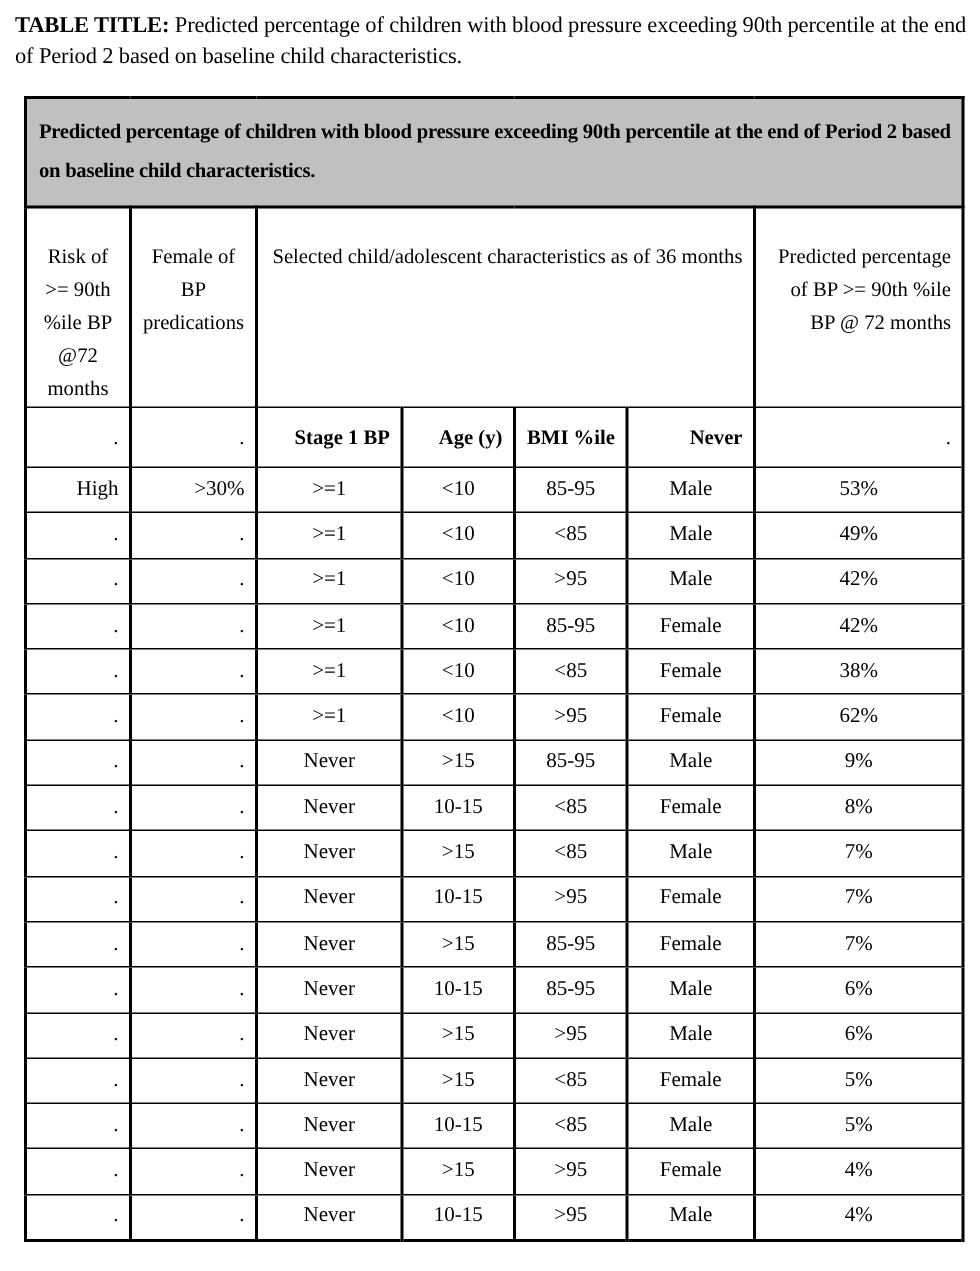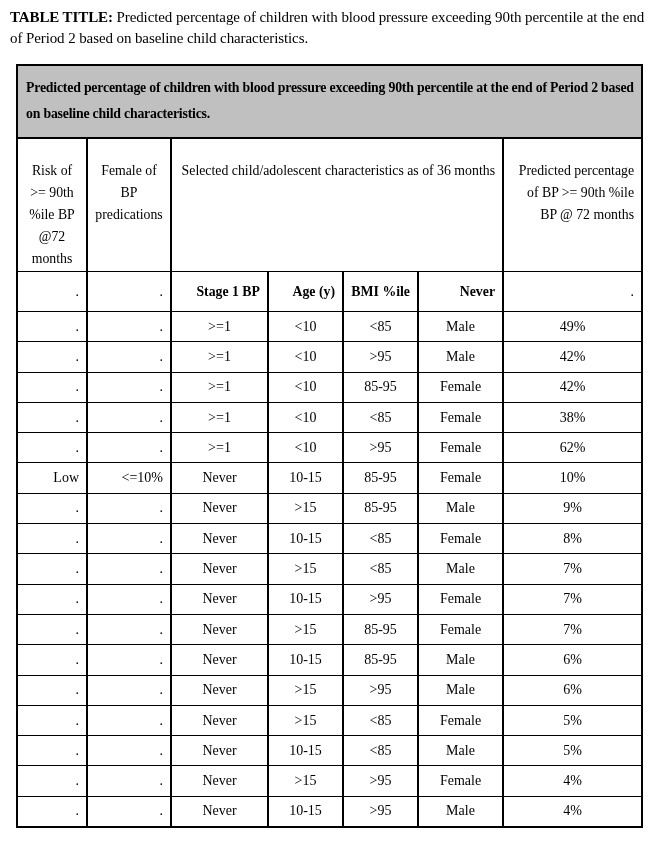--- a/index.html
+++ b/index.html
@@ -92,20 +92,29 @@
       <td class="l">.</td>
       <td class="l b">Stage 1 BP</td>
       <td class="l b">Age (y)</td>
       <td class="l b">BMI %ile</td>
       <td class="l b">Never</td>
       <td class="l">.</td>
     </tr>
   </thead>
   <tbody>
       <tr class="data-row">
+    <td class="l">High</td>
+    <td class="l">&gt;30%</td>
+    <td class="c">&gt;=1</td>
+    <td class="c">&lt;10</td>
+    <td class="c">85-95</td>
+    <td class="c">Male</td>
+    <td class="c">53%</td>
+  </tr>
+      <tr class="data-row">
     <td class="l">.</td>
     <td class="l">.</td>
     <td class="c">&gt;=1</td>
     <td class="c">&lt;10</td>
     <td class="c">&lt;85</td>
     <td class="c">Male</td>
     <td class="c">49%</td>
   </tr>
       <tr class="data-row">
     <td class="l">.</td>
@@ -135,29 +144,20 @@
     <td class="c">38%</td>
   </tr>
       <tr class="data-row">
     <td class="l">.</td>
     <td class="l">.</td>
     <td class="c">&gt;=1</td>
     <td class="c">&lt;10</td>
     <td class="c">&gt;95</td>
     <td class="c">Female</td>
     <td class="c">62%</td>
-  </tr>
-      <tr class="data-row">
-    <td class="l">Low</td>
-    <td class="l">&lt;=10%</td>
-    <td class="c">Never</td>
-    <td class="c">10-15</td>
-    <td class="c">85-95</td>
-    <td class="c">Female</td>
-    <td class="c">10%</td>
   </tr>
       <tr class="data-row">
     <td class="l">.</td>
     <td class="l">.</td>
     <td class="c">Never</td>
     <td class="c">&gt;15</td>
     <td class="c">85-95</td>
     <td class="c">Male</td>
     <td class="c">9%</td>
   </tr>

